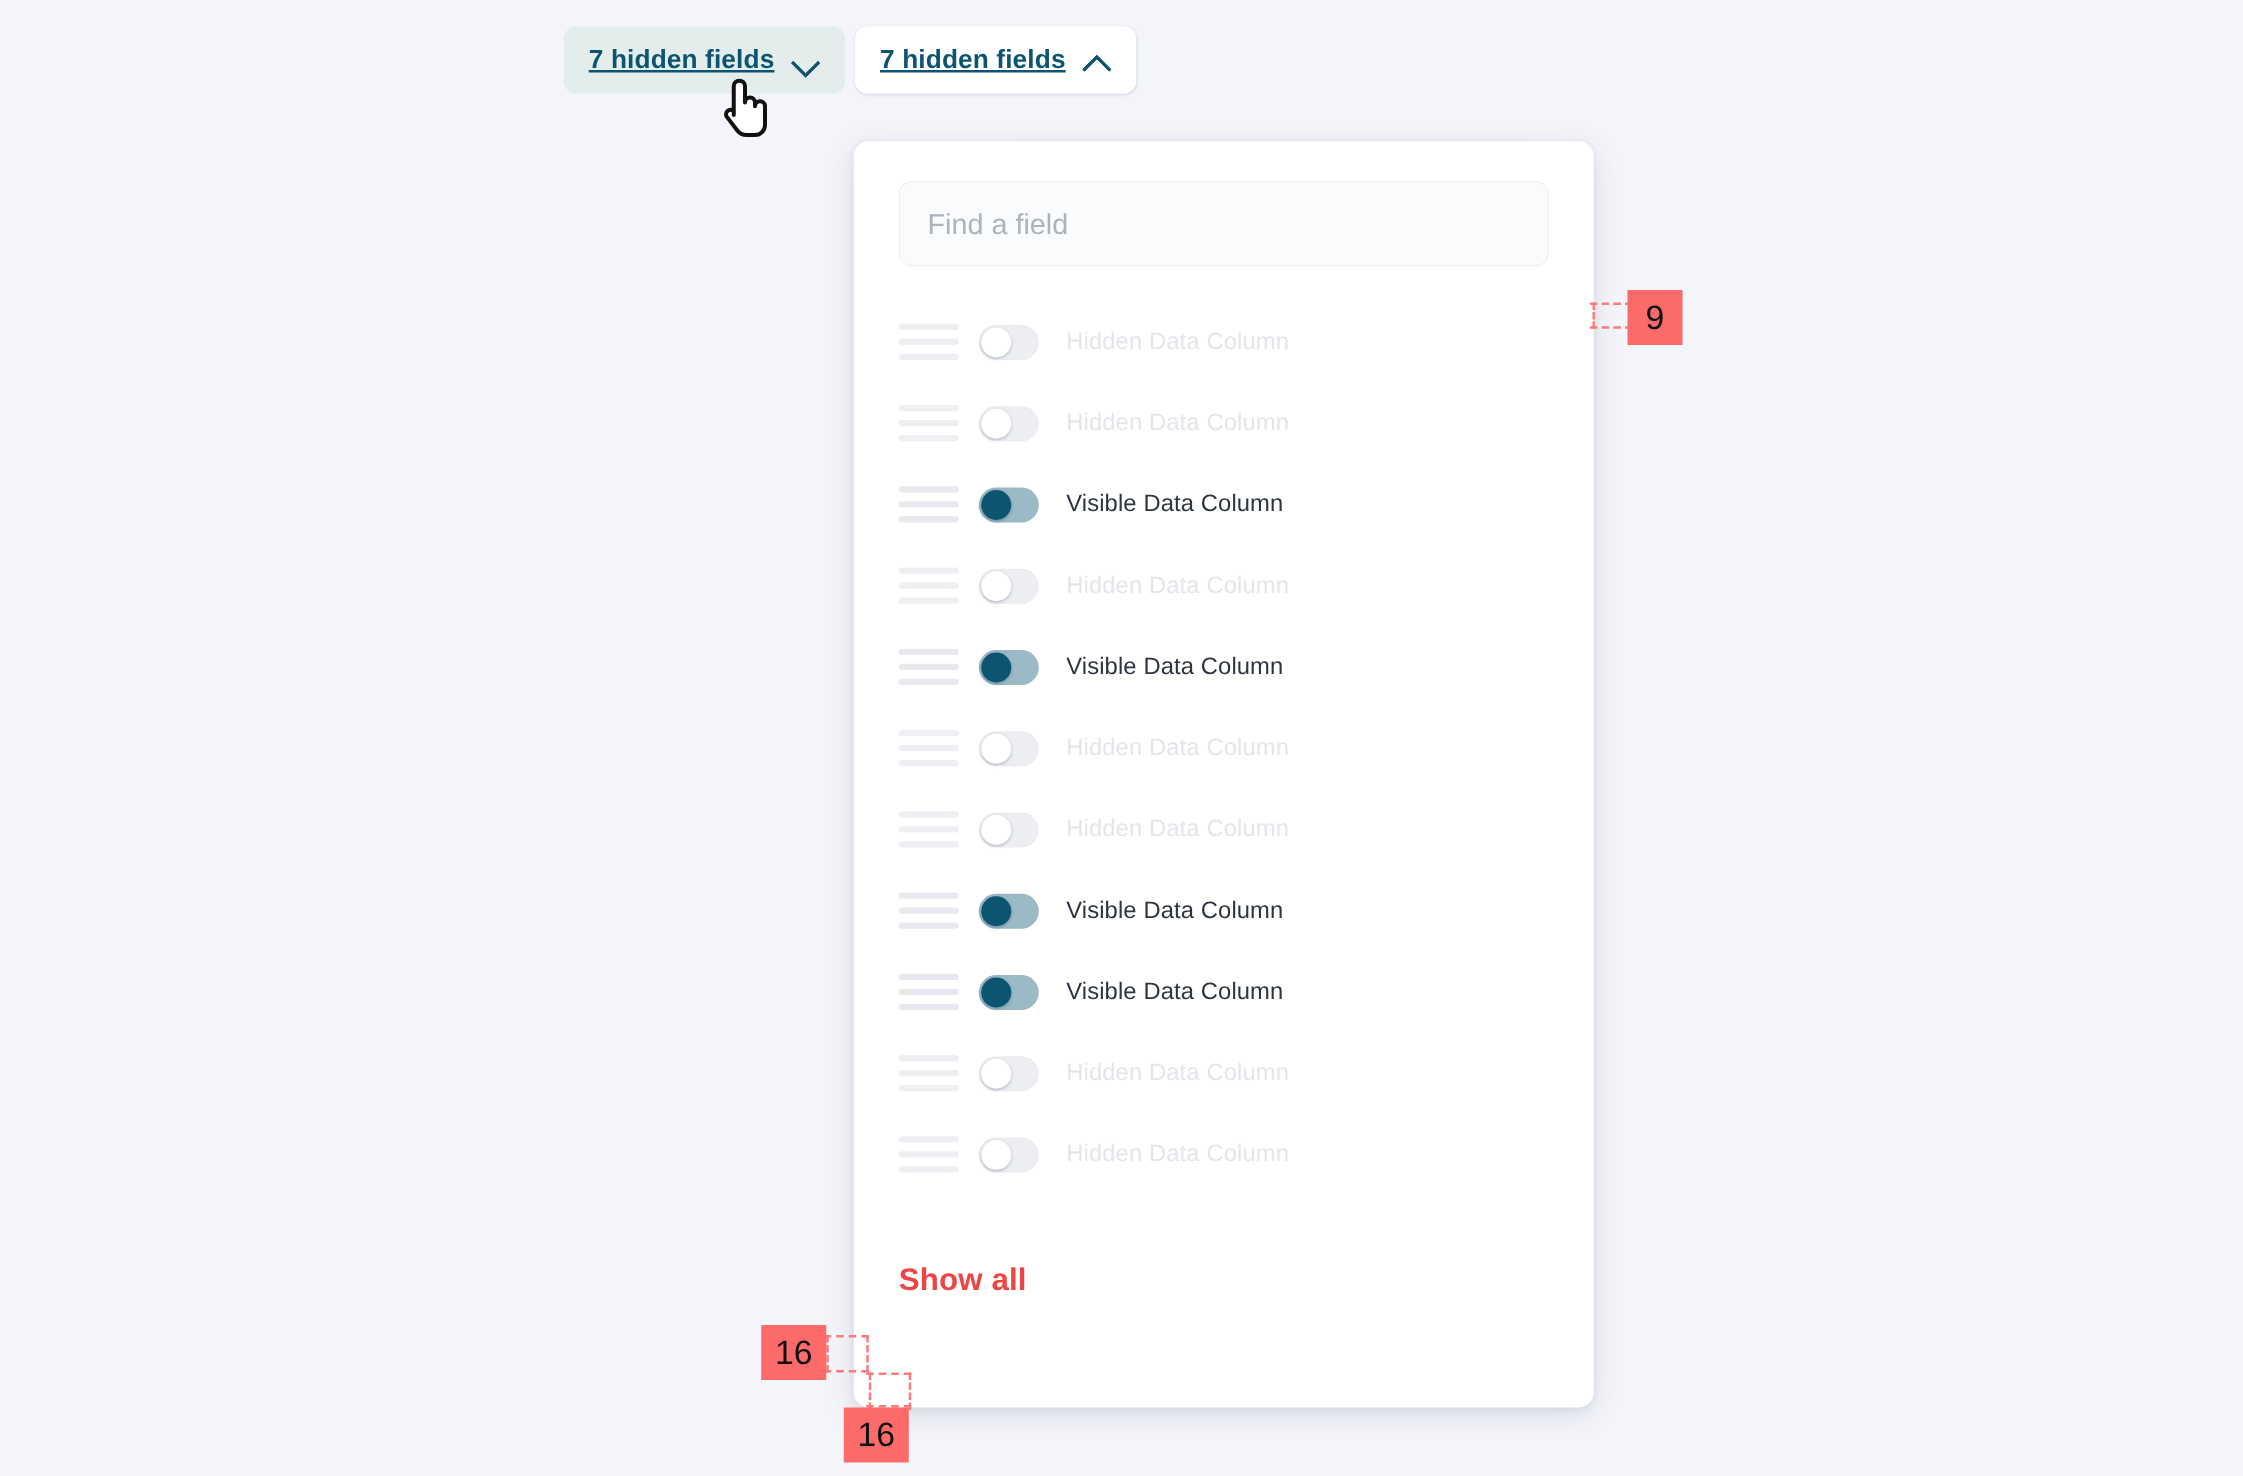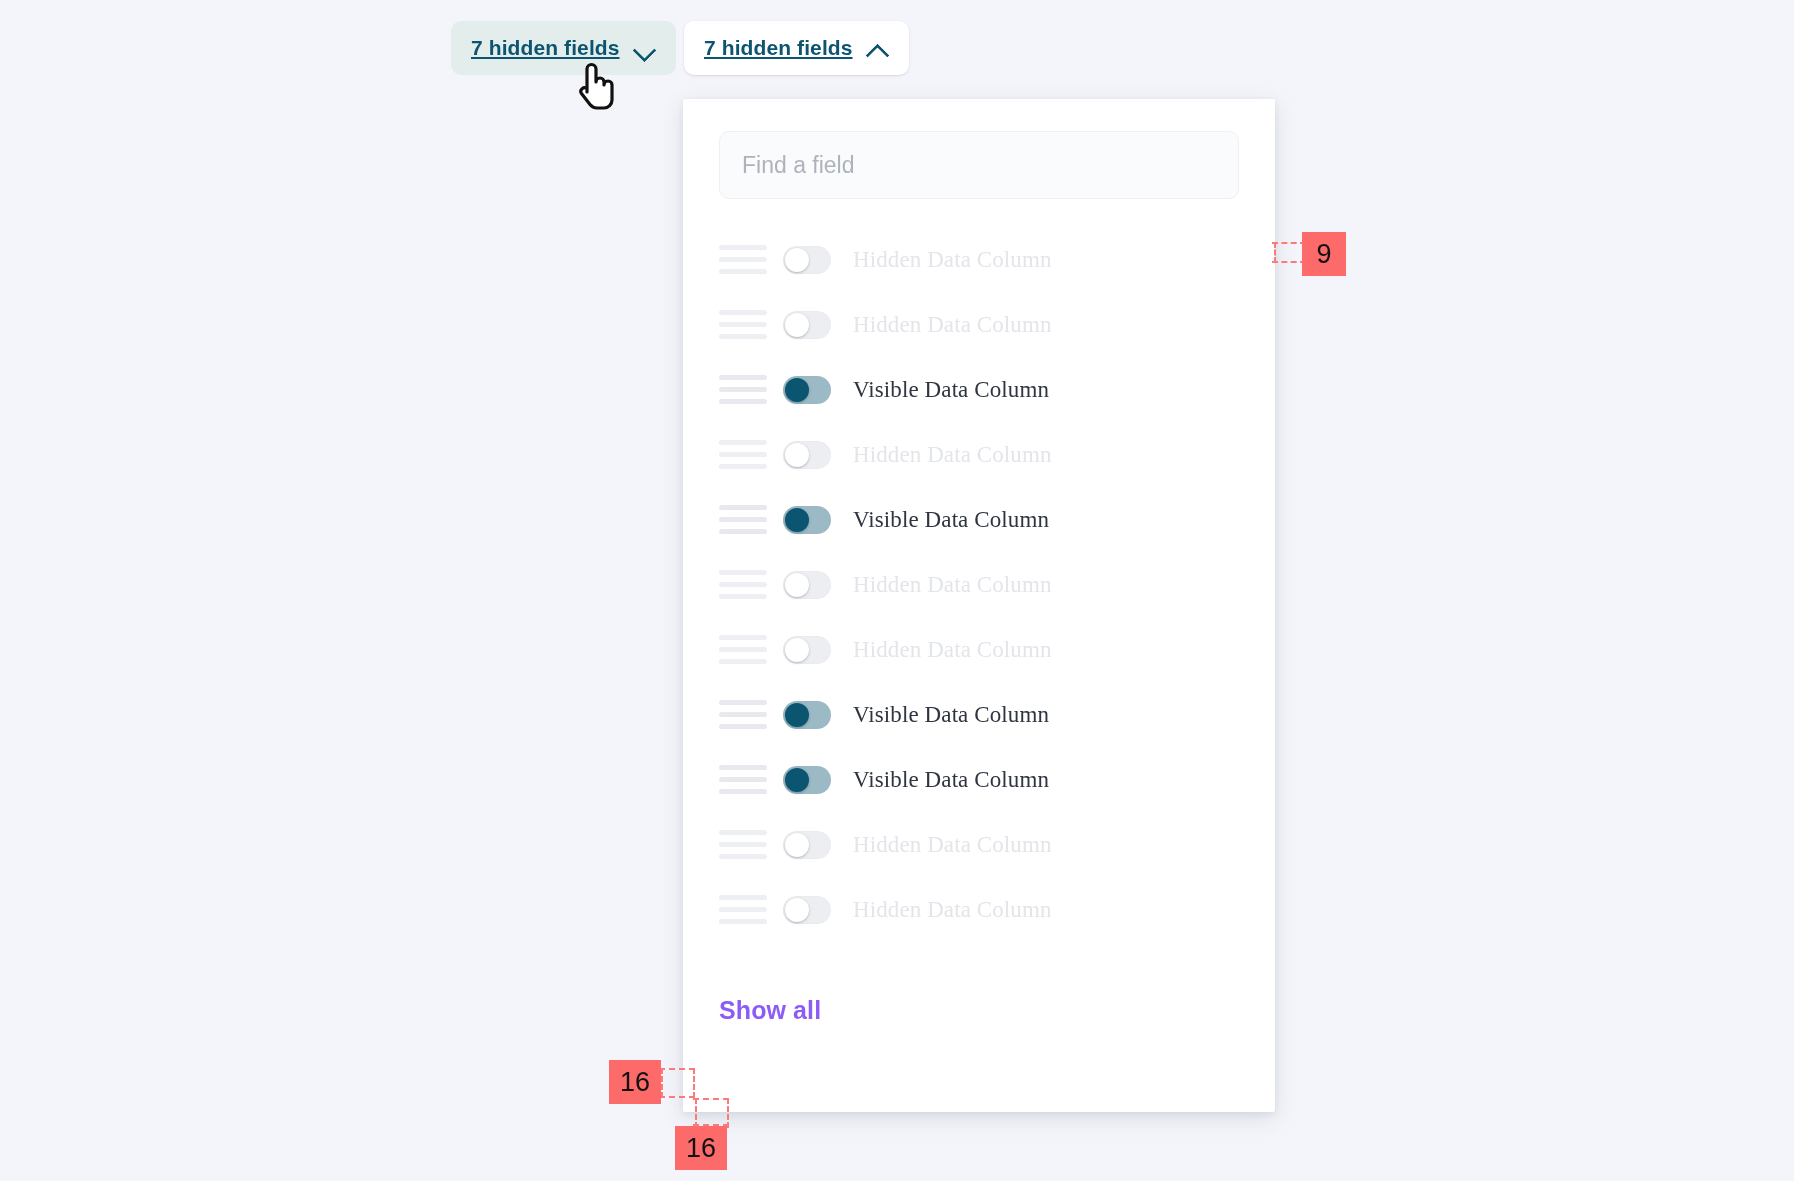--- a/index.html
+++ b/index.html
@@ -90,26 +90,26 @@
     width: 40px;
     height: 52px;
     pointer-events: none;
     z-index: 60;
   }
 
   
   .panel {
     position: absolute;
     left: 683px;
-    top: 99px;
+    top: 113px;
     width: 592px;
     height: 013px;
     height: 013px;
     background: #ffffff;
-    border-radius: 2px;
+    border-radius: 12px;
     box-shadow: 0 6px 22px rgba(42, 60, 92, .13),
                 0 2px 6px rgba(42, 60, 92, .07);
     padding: 32px 36px 0 36px;
   }
   .panel { height: 013px; }
   .panel { height: 1013px; }
   .panel { height: 1013px; }
   .panel { height: auto; bottom: 0; }
   .panel { height: 013px; }
   .panel { height: 1013px; }
@@ -187,34 +187,33 @@
   }
   .toggle.on {
     background: #9cbac6;
   }
   .toggle.on .knob {
     background: #0c5570;
     box-shadow: 0 1px 3px rgba(10,50,70,.30);
   }
 
   .field-label {
-    font-size: 23px;
+    font-size: 19px;
     color: #2e3440;
     letter-spacing: .1px;
     white-space: nowrap;
-    font-family: Liberation Serif, serif;
   }
   .field-row.hidden .field-label { color: #e3e5ea; }
   .field-row.hidden .drag-handle span { background: #edeff2; }
 
   .show-all {
     margin-top: 54px;
     font-size: 25px;
     font-weight: 700;
-    color: #8b5cf6;
+    color: #ef4444;
     background: none;
     border: none;
     padding: 0;
     cursor: pointer;
     font-family: "Liberation Sans", "DejaVu Sans", sans-serif;
     display: block;
     letter-spacing: .1px;
   }
 
   

